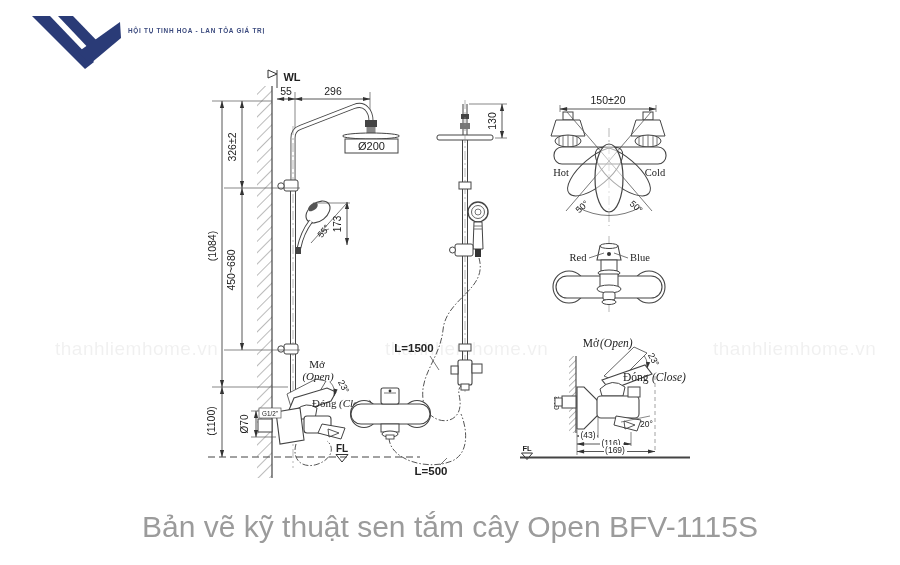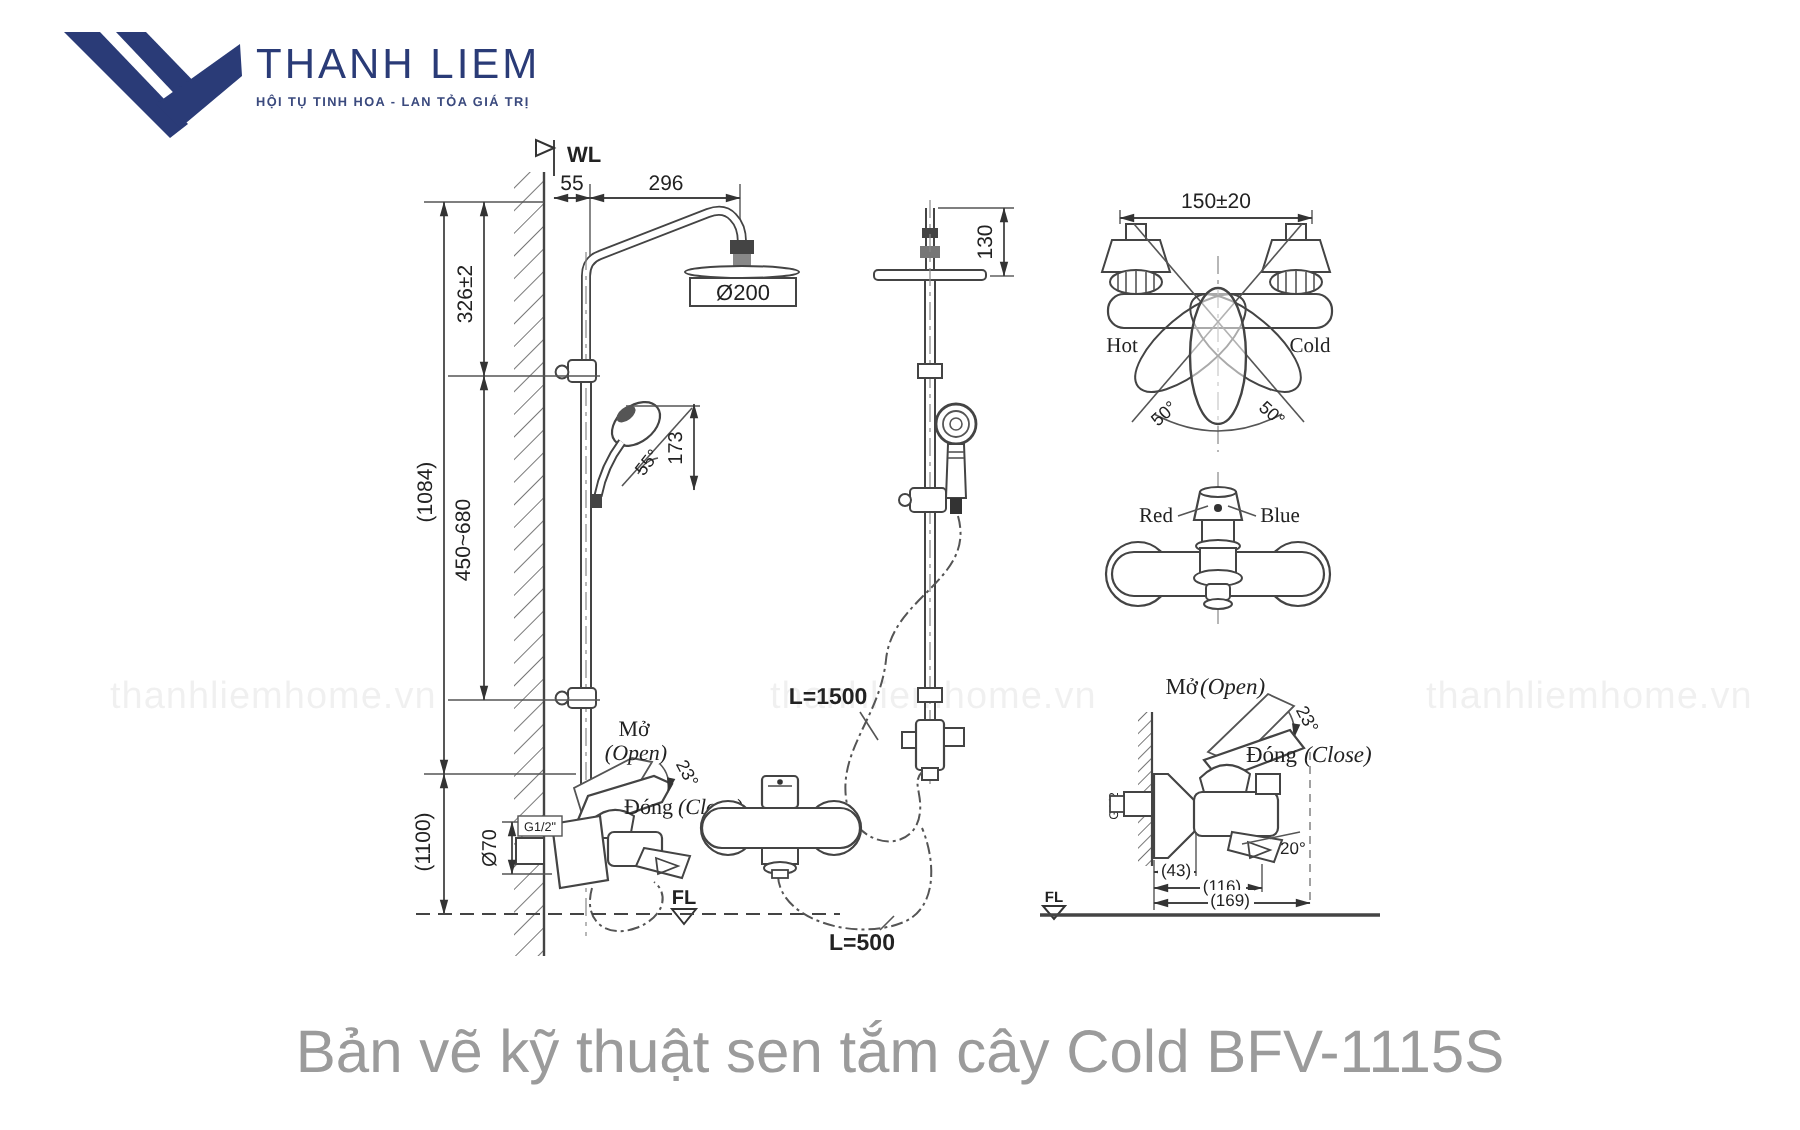--- a/index.html
+++ b/index.html
@@ -34,21 +34,20 @@
 </head>
 <body>
 
 <div class="logo">
   <svg class="logo-mark" viewBox="0 0 96 62">
     <polygon points="6,8 24,8 68,54 59,61" fill="#2a3b77"></polygon>
     <polygon points="32,8 47,8 76,38 68,46" fill="#2a3b77"></polygon>
     <polygon points="52,44 94,14 95,30 64,56" fill="#2a3b77"></polygon>
   </svg>
   <div class="logo-textcol">
-    <div class="logo-name">THANH LIEM</div>
     <div class="logo-tagline">HỘI TỤ TINH HOA - LAN TỎA GIÁ TRỊ</div>
   </div>
 </div>
 
 <div class="watermark" style="left:55px;">thanhliemhome.vn</div>
 <div class="watermark" style="left:385px;">thanhliemhome.vn</div>
 <div class="watermark" style="left:713px;">thanhliemhome.vn</div>
 
 <svg class="drawing" width="900" height="565" viewBox="0 0 900 565">
   <defs>
@@ -310,13 +309,13 @@
     <line x1="577" y1="451.5" x2="655" y2="451.5" stroke="#444" stroke-width="0.9" marker-start="url(#arr)" marker-end="url(#arr)"></line>
     <rect x="604" y="445" width="23" height="9" fill="#fff"></rect>
     <text x="615" y="453" font-size="8.5" text-anchor="middle">(169)</text>
 
     <text x="527" y="451" font-size="7.5" font-weight="bold" text-anchor="middle">FL</text>
     <polygon points="521.5,453 532.5,453 527,459.5" fill="#fff" stroke="#333" stroke-width="1"></polygon>
     <line x1="520" y1="457.5" x2="690" y2="457.5" stroke="#444" stroke-width="1.8"></line>
   </g>
 </svg>
 
-<div class="caption">Bản vẽ kỹ thuật sen tắm cây Cold BFV-1115S</div>
+<div class="caption">Bản vẽ kỹ thuật sen tắm cây Open BFV-1115S</div>
 
 </body></html>

